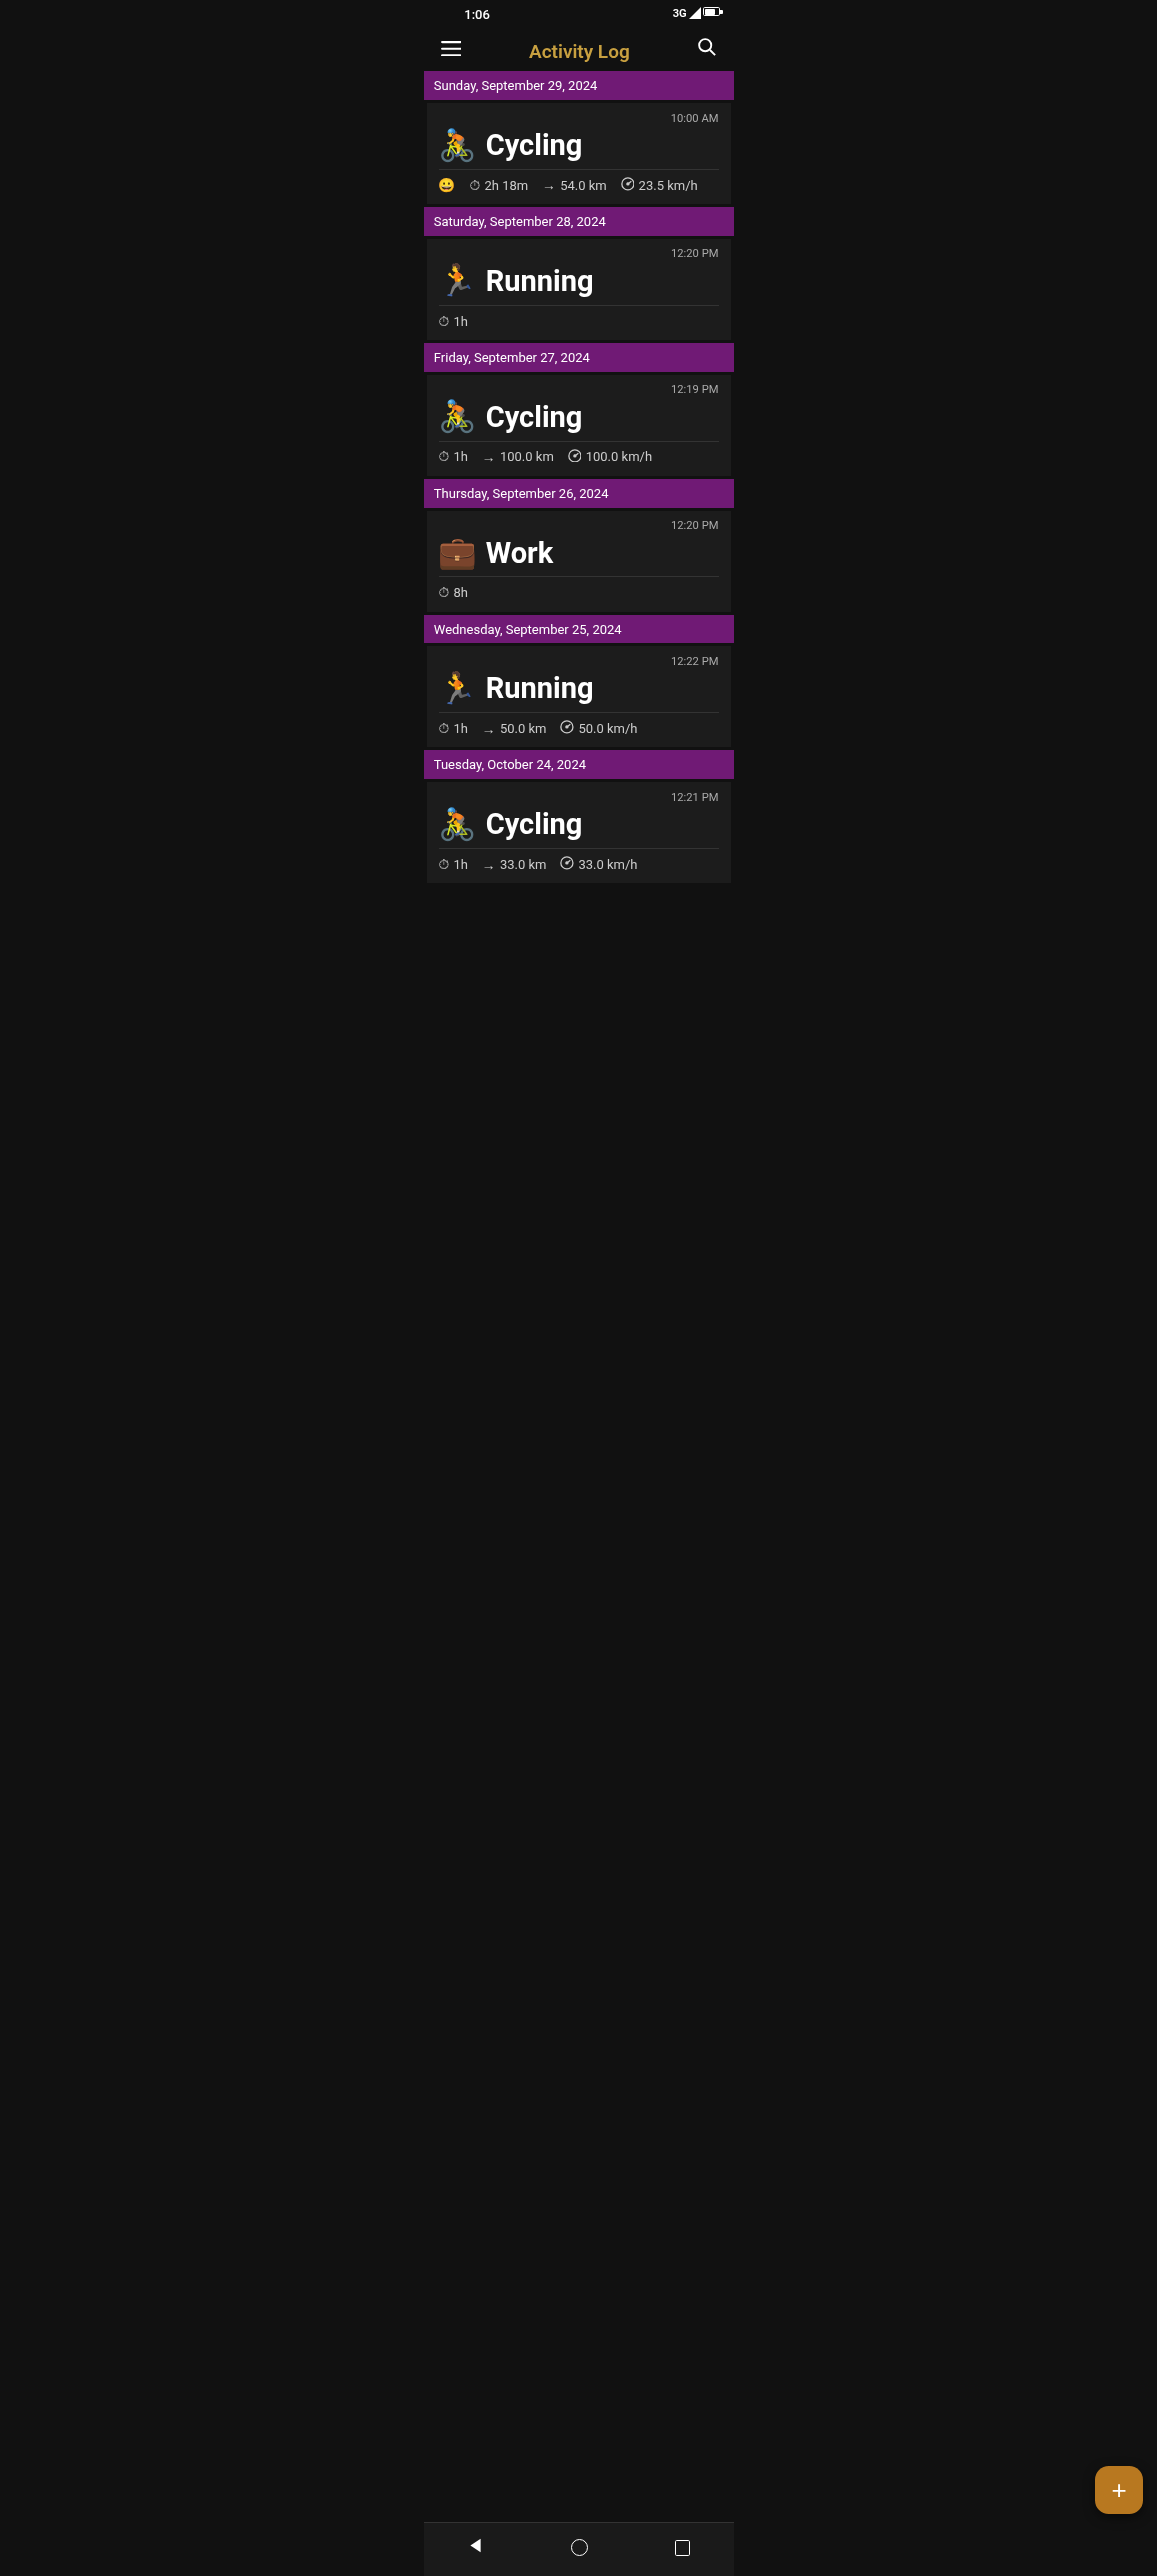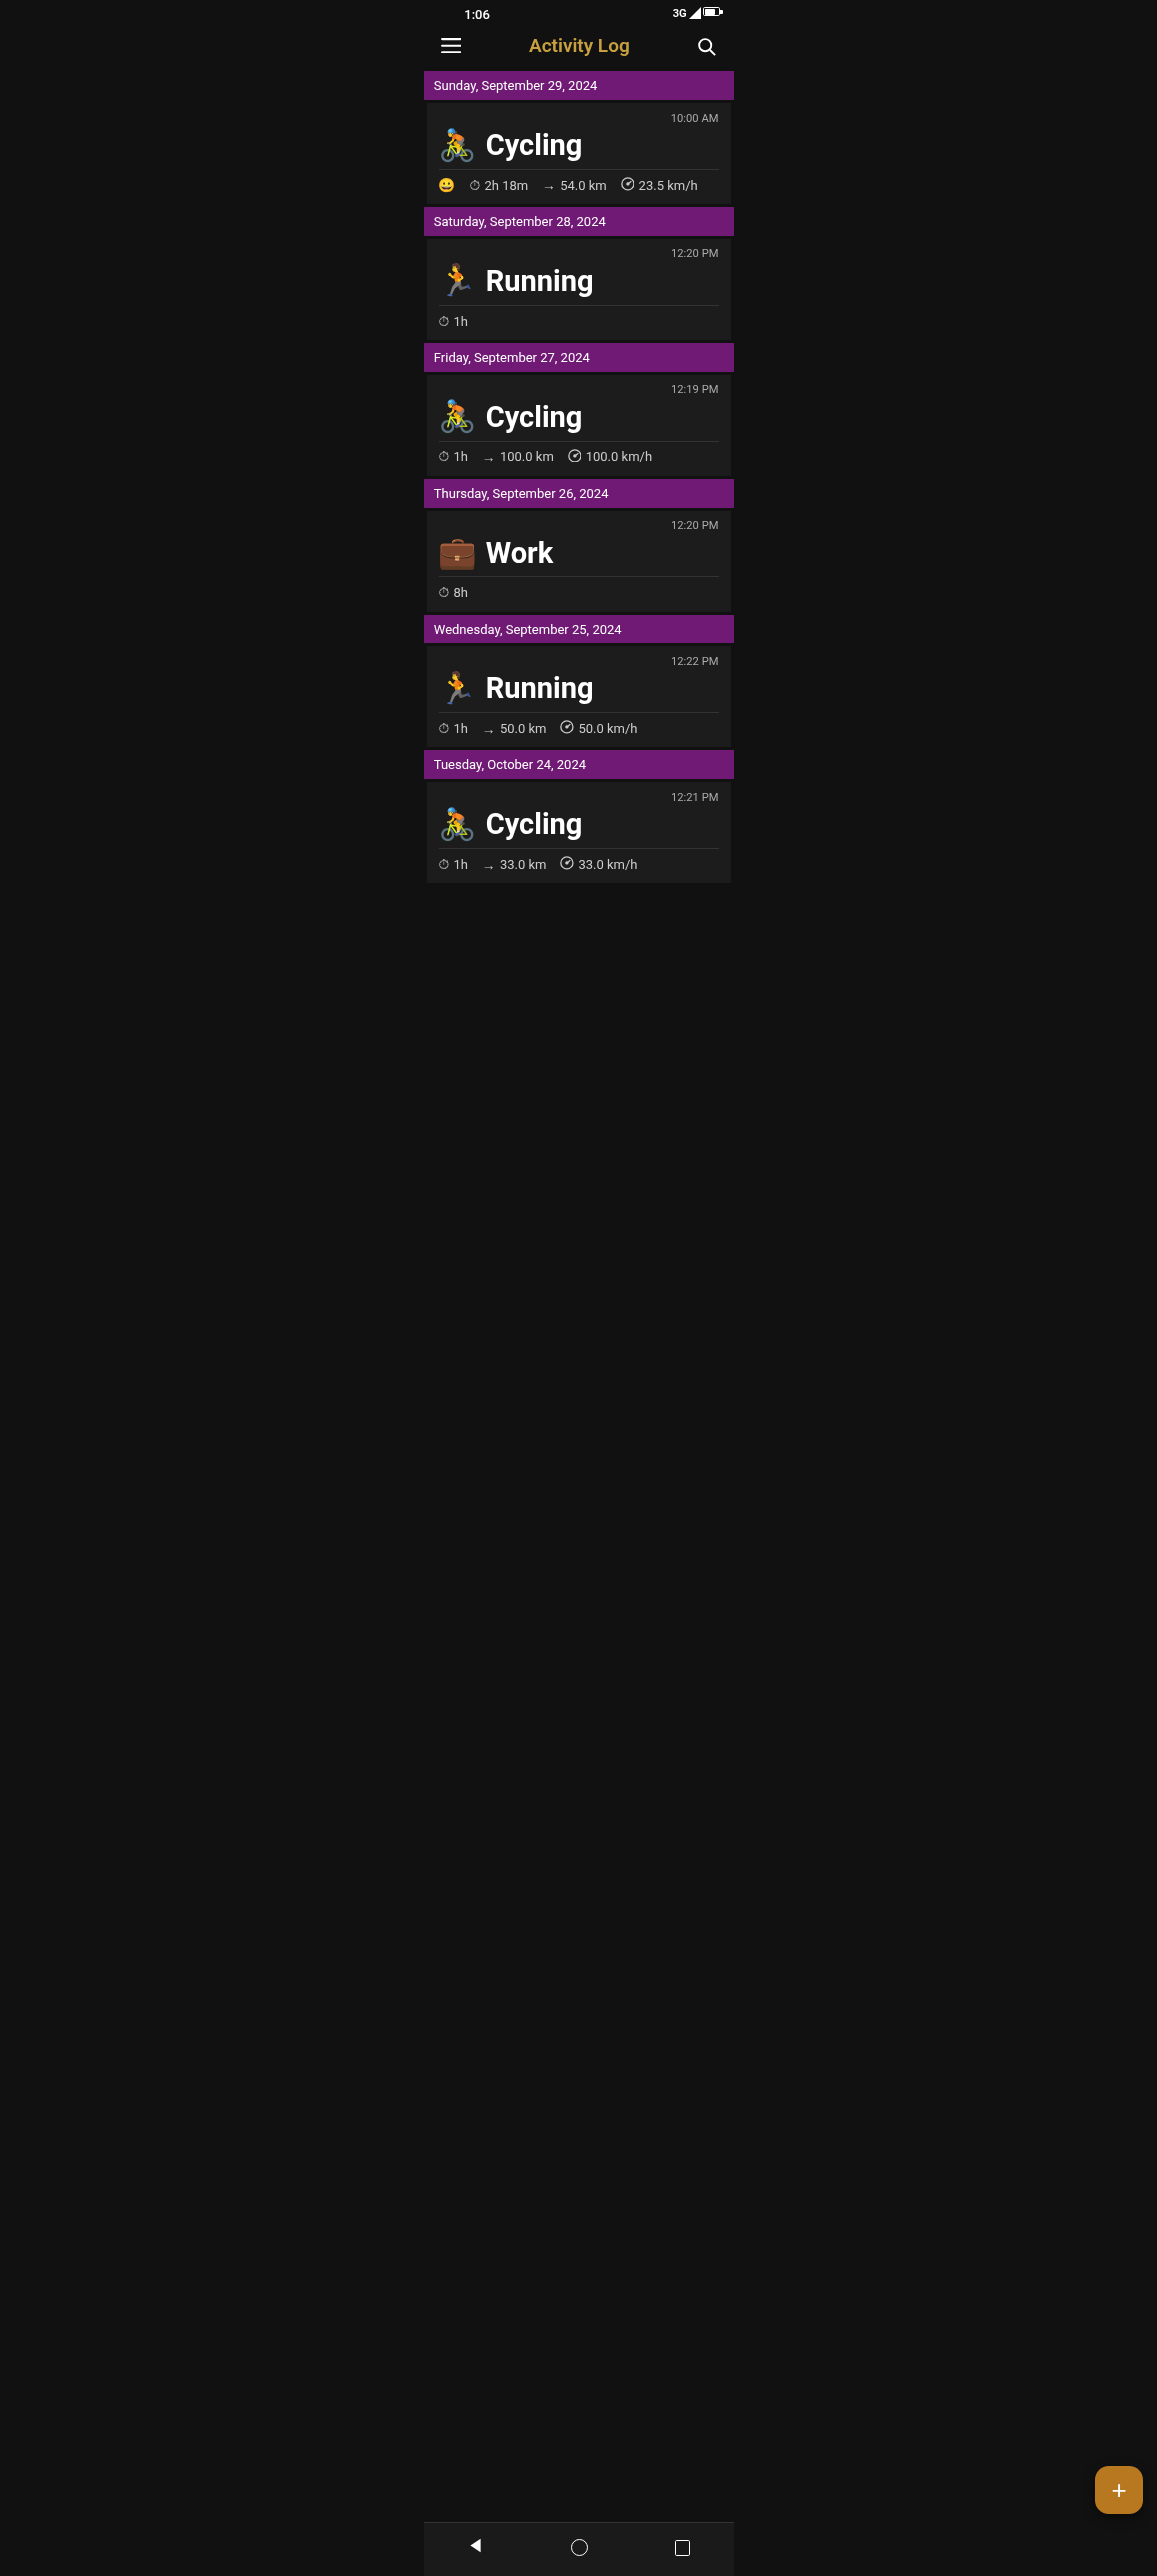--- a/index.html
+++ b/index.html
@@ -34,21 +34,21 @@
     .status-icons {
       display: flex;
       align-items: flex-start;
       gap: 2px;
       font-size: 11.2px;
       color: #ffffff;
     }
 
     .app-bar {
       display: flex;
-      align-items: flex-start;
+      align-items: flex-end;
       justify-content: space-between;
       padding: 8.6px 13.8px;
       background: #111111;
       gap: 44px;
     }
 
     .app-bar-title {
       font-size: 19px;
       font-weight: 600;
       color: #c8a040;

